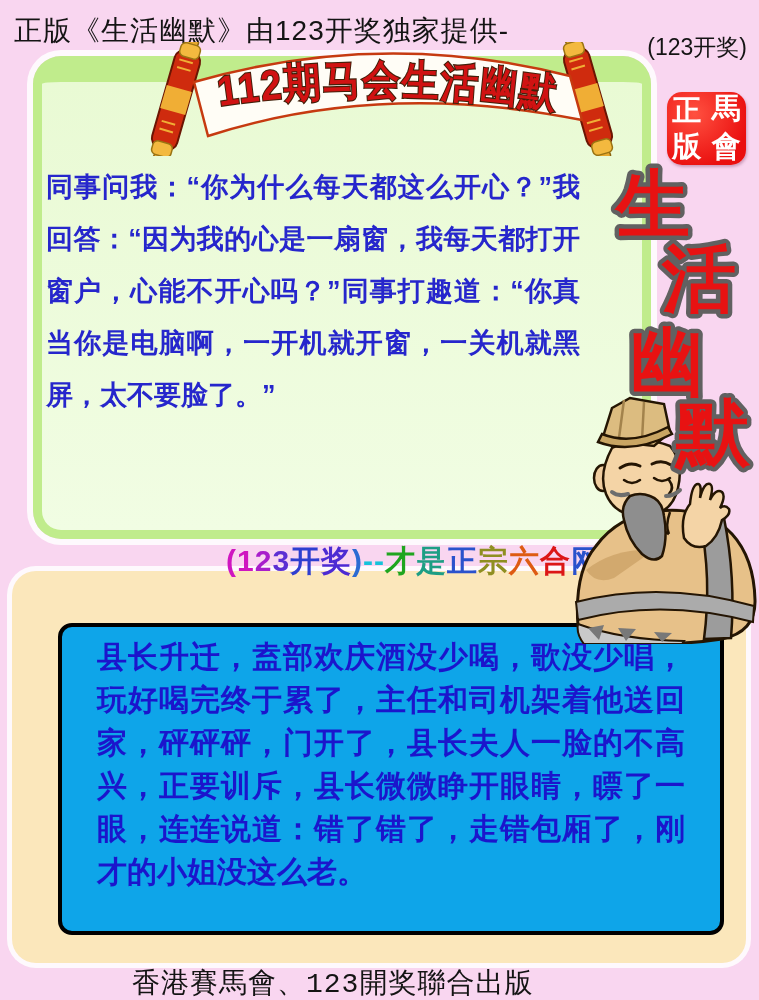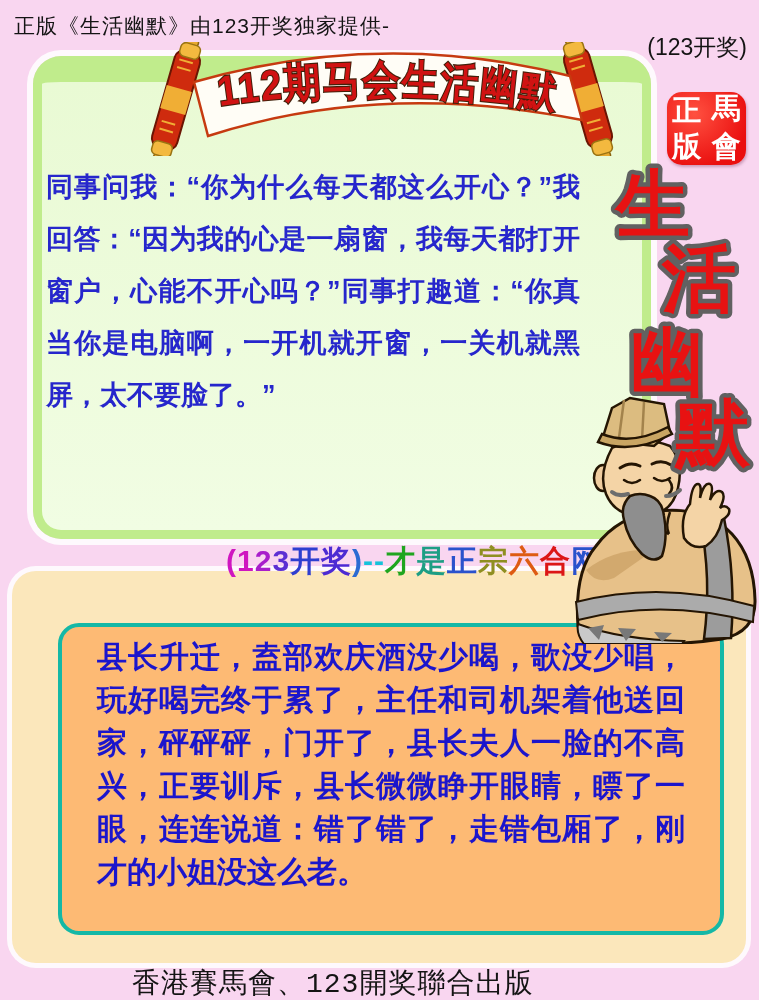--- a/index.html
+++ b/index.html
@@ -3,21 +3,21 @@
 <meta charset="utf-8">
 <style>
   html,body{margin:0;padding:0;}
   body{
     width:759px;height:1000px;position:relative;overflow:hidden;
     background:#f9d6f0;
     font-family:"Liberation Sans",sans-serif;
   }
   
   .hdr-left{
-    position:absolute;top:12px;left:14px;font-size:21px;color:#141414;
+    position:absolute;top:12px;left:14px;font-size:28px;color:#141414;
     letter-spacing:1px;white-space:nowrap;
   }
   .hdr-right{
     position:absolute;top:12px;right:12px;font-size:23px;color:#141414;white-space:nowrap;margin-top:20px;
   }
   
   .card1{
     position:absolute;left:33px;top:56px;width:618px;height:483px;
     box-sizing:border-box;
     background:linear-gradient(#e9fad4,#f1fde3);
@@ -67,21 +67,21 @@
     background:#fbe7bb;border-radius:24px;
     box-shadow:0 0 0 5px rgba(255,255,255,.85);
     z-index:1;
   }
   .card2-title{
     position:absolute;top:14px;left:0;right:100px;text-align:center;
     color:#2a2ad4;font-size:30px;letter-spacing:4px;font-weight:normal;white-space:nowrap;
   }
   .card2-inner{
     position:absolute;left:46px;top:52px;width:666px;height:312px;
-    box-sizing:border-box;background:#fdba74;border:4px solid #14b8a6;border-radius:21px;
+    box-sizing:border-box;background:#0ea5e9;border:4px solid #000000;border-radius:14px;
   }
   .joke2{
     margin:8px auto 0 auto;width:588px;
     color:#1b15cc;font-weight:bold;font-size:30px;line-height:43px;
     font-family:"Liberation Serif",serif;
     word-break:break-all;line-break:anywhere;text-align:justify;
   }
   
   .mascot-svg{position:absolute;left:572px;top:388px;width:187px;height:256px;z-index:4;}
   

